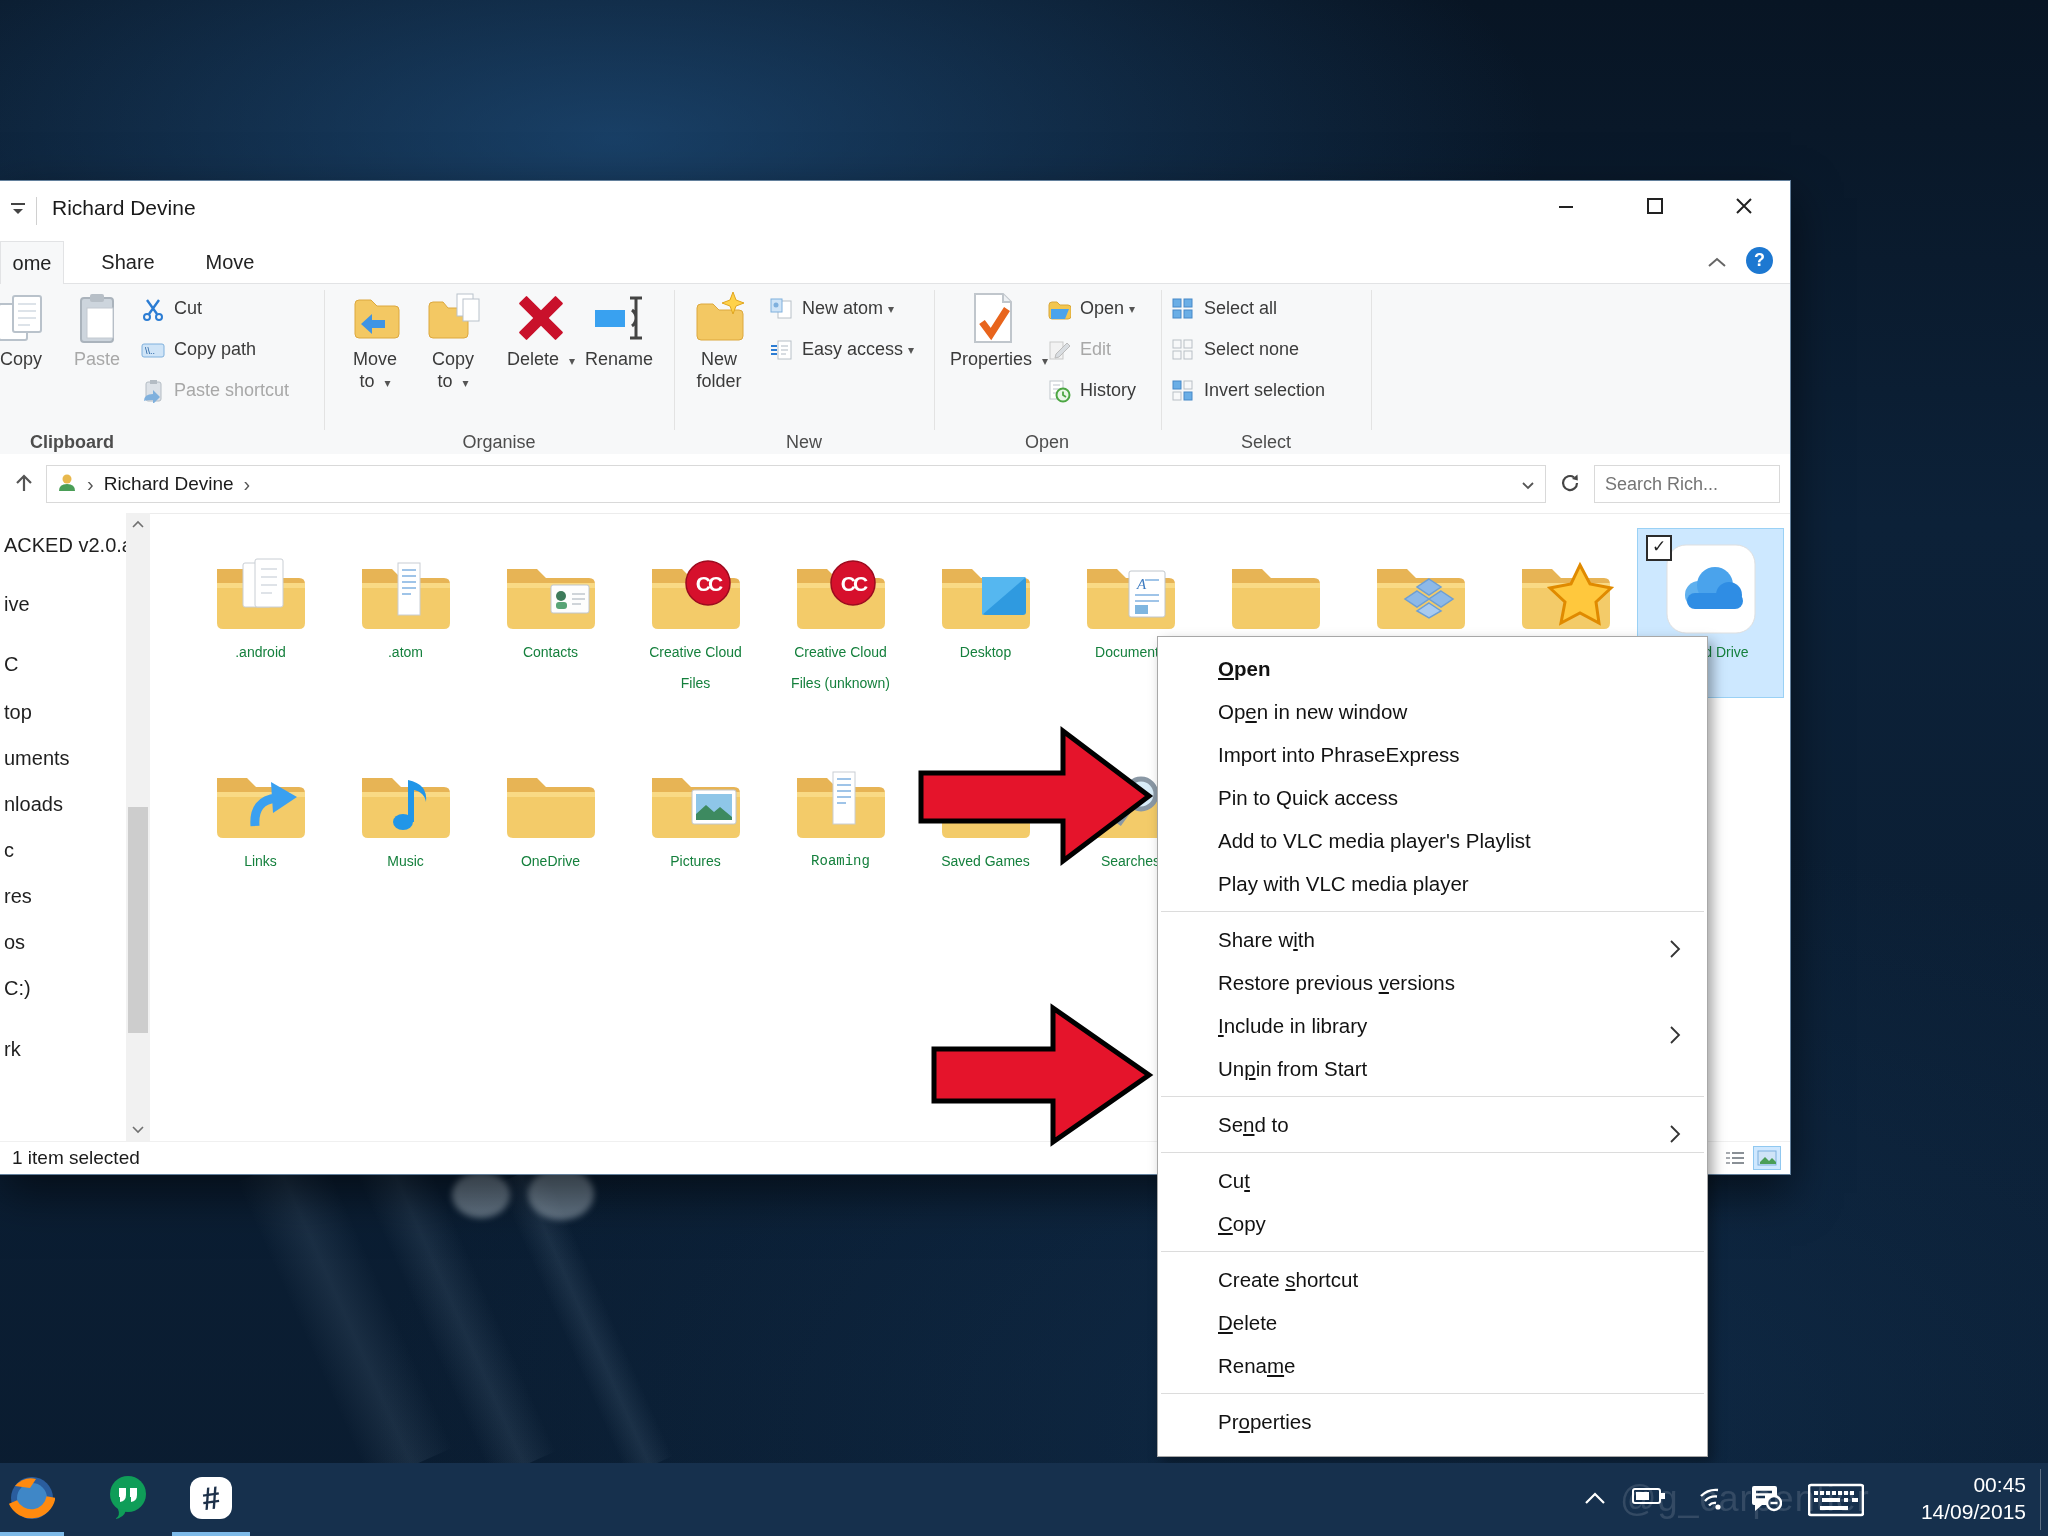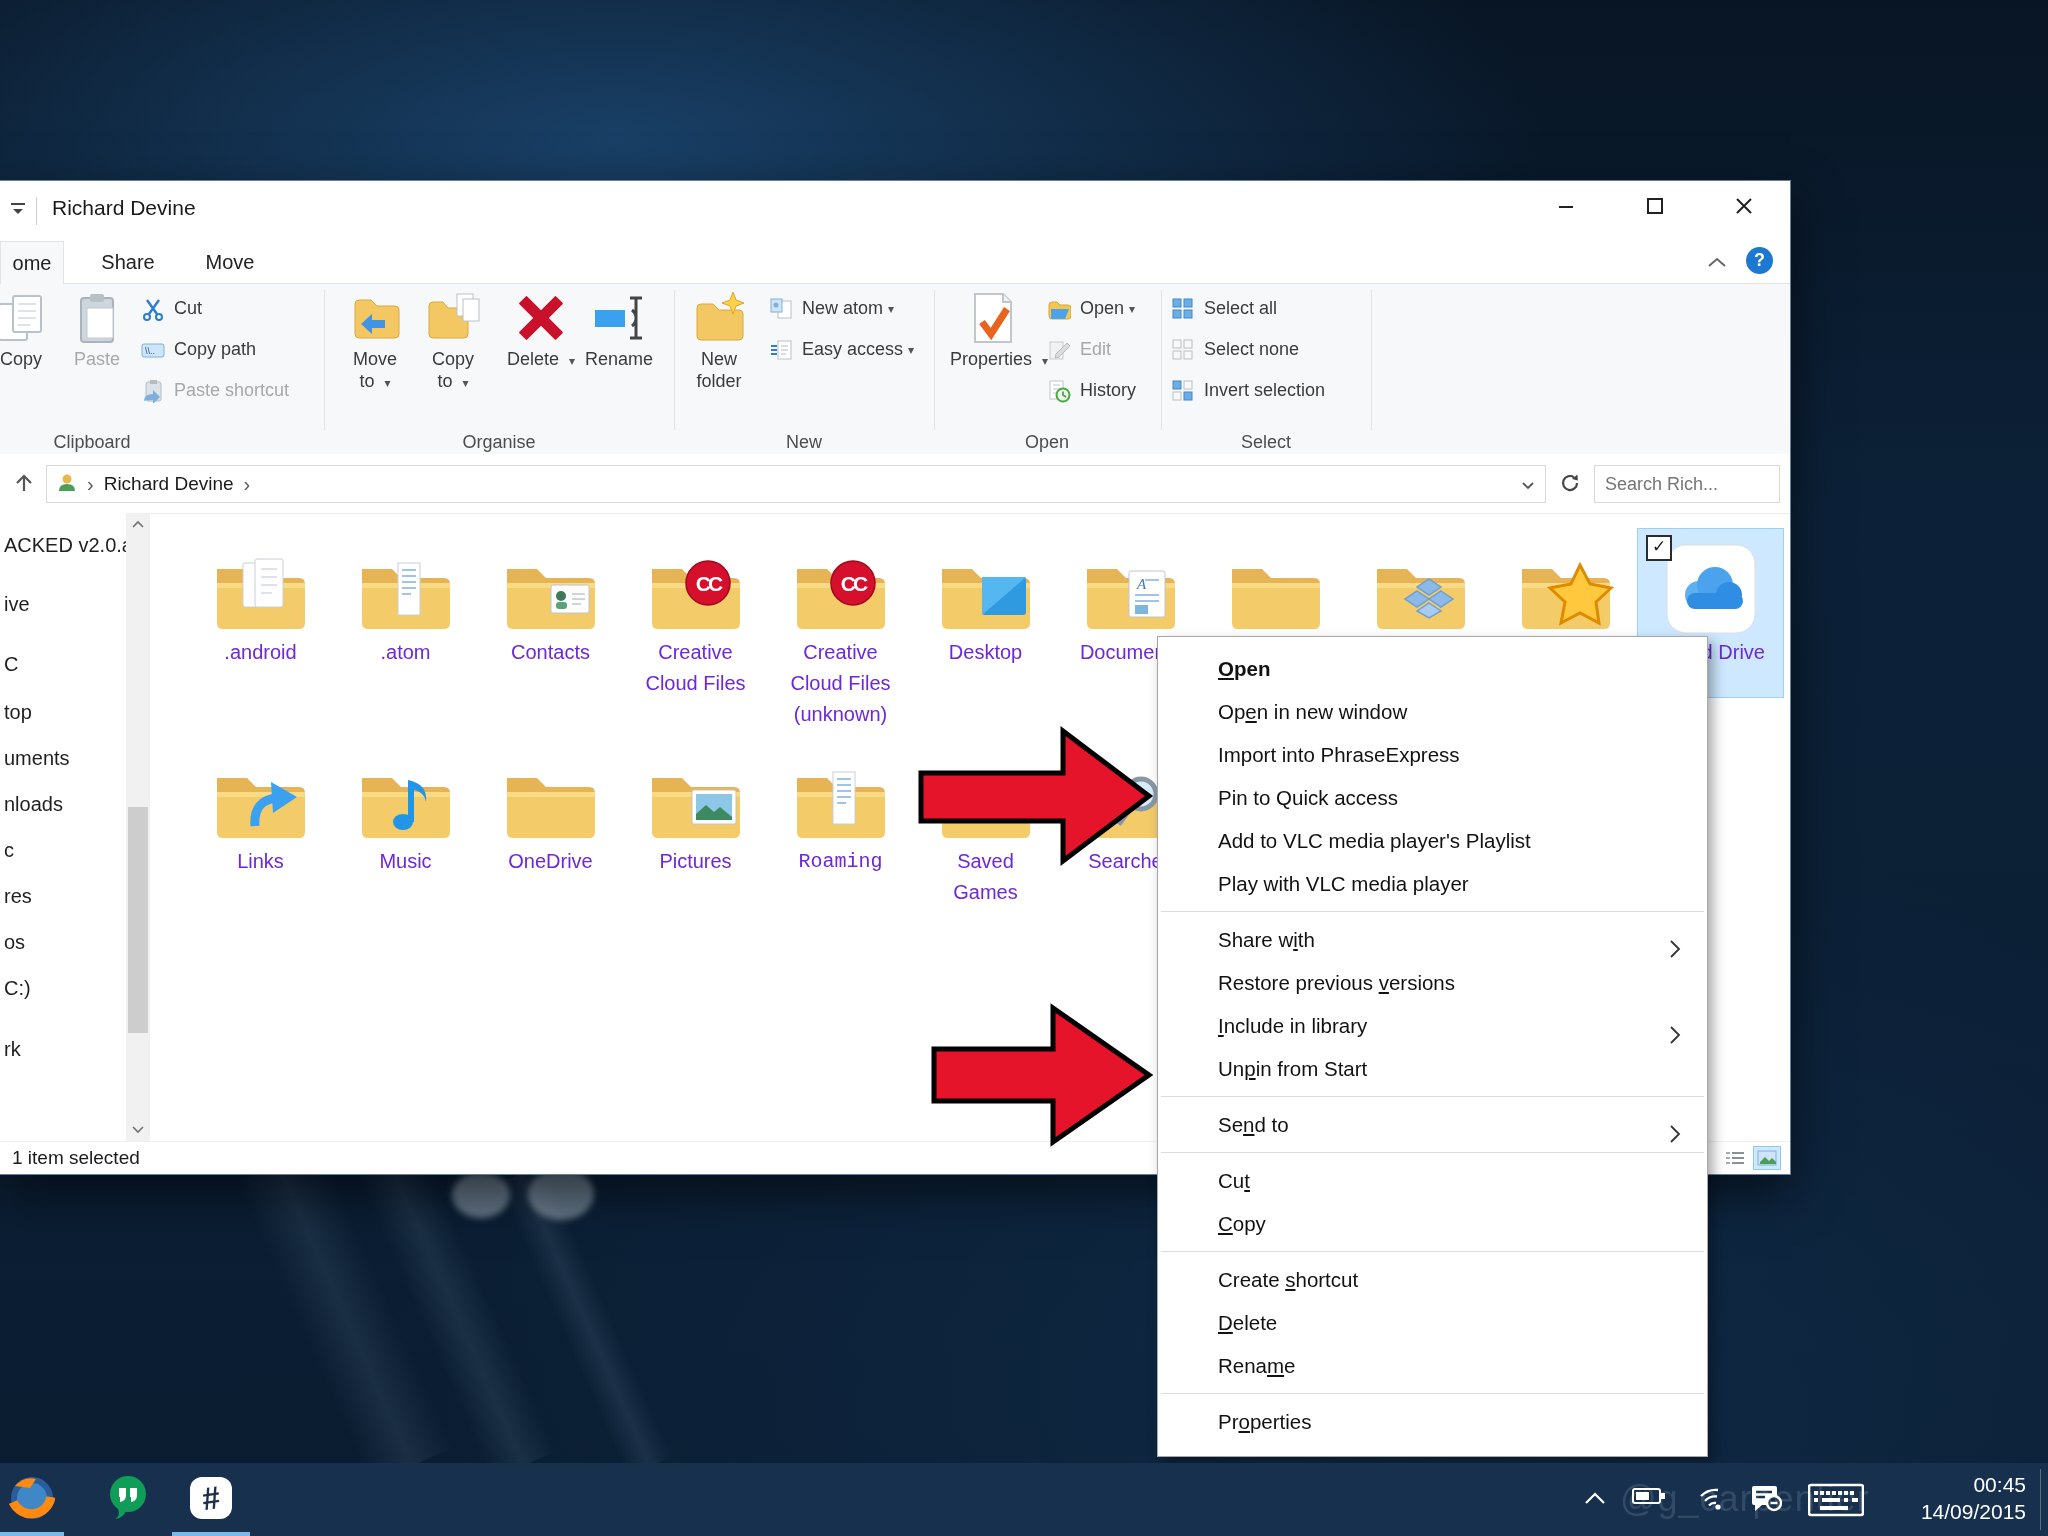--- a/index.html
+++ b/index.html
@@ -49,21 +49,21 @@
   #search-input{border:none;outline:none;flex:1;font-size:18px;color:#444;padding-left:10px;font-family:inherit;background:transparent}
   
   #sidebar{left:0;top:332px;width:126px;height:628px;background:#fff}
   .sbitem{position:absolute;left:4px;font-size:20px;color:#1f1f1f;white-space:nowrap}
   #sb-scroll{left:126px;top:332px;width:24px;height:628px;background:#f1f1f1}
   .sb-arrow{position:absolute;left:0;width:24px;height:22px;display:flex;align-items:center;justify-content:center;color:#666}
   #sb-thumb{position:absolute;left:2px;top:294px;width:20px;height:226px;background:#cdcdcd}
   
   .cell{position:absolute;width:145px;text-align:center}
   .cell .ficon{height:106px;display:flex;align-items:flex-end;justify-content:center}
-  .cell .flabel{width:114px;margin:2px auto 0;font-size:20px;line-height:31px;color:#6d28d9}
+  .cell .flabel{width:114px;margin:2px auto 0;font-size:14px;line-height:31px;color:#15803d}
   .cell.sel{background:#cde8ff;outline:1px solid #9ad1f5;height:168px}
   #icloud-check{left:8px;top:6px;width:22px;height:22px;background:#fff;border:2px solid #2b2b2b;font-size:17px;line-height:20px;text-align:center;color:#222}
   
   #statusbar{left:0;top:960px;width:100%;height:33px;background:#fff;border-top:1px solid #f0f0f0}
   #status-text{left:12px;top:5px;font-size:19px;color:#1b1b1b}
   .viewtoggle{top:5px;width:26px;height:22px;display:flex;align-items:center;justify-content:center}
   .viewtoggle.on{background:#cfe8ff;outline:1px solid #90c8f0}
   
   #ctxmenu{left:1157px;top:636px;width:551px;height:821px;background:#fff;border:1px solid #a8a8a8;
            box-shadow:5px 6px 12px rgba(0,0,0,.35);z-index:8;padding-top:10px;box-sizing:border-box}
@@ -181,21 +181,21 @@
           <span class="sicon">
             <svg width="24" height="24">
               <rect x="5" y="3" width="15" height="19" rx="2" fill="#dde2e8" stroke="#b4bcc4"></rect>
               <rect x="9" y="1" width="7" height="4" fill="#b4bcc4"></rect>
               <path d="M3 22q0-7 9-7v-4l7 7-7 7v-4q-7 0-9 1z" fill="#7fb0dd"></path>
             </svg>
           </span>
           <span>Paste shortcut</span>
         </div>
       </div>
-      <div class="grouplabel" style="left: 92px;">Clipboard</div>
+      <div class="grouplabel" style="left: 72px; font-weight: bold;">Clipboard</div>
       <div class="bigbtn" style="left: 336px; width: 78px;">
         <div class="bicon">
           <svg width="56" height="56">
             <path d="M8 14q0-4 4-4h12l6 6h18q4 0 4 4v24q0 4-4 4H12q-4 0-4-4z" fill="#f3c863" stroke="#dca83f"></path>
             <path d="M14 34l11-10v6h13v8H25v6z" fill="#3f94e4"></path>
           </svg>
         </div>
         <div class="blab">Move</div>
         <div class="blab">to <span class="caret">▾</span></div>
       </div>

